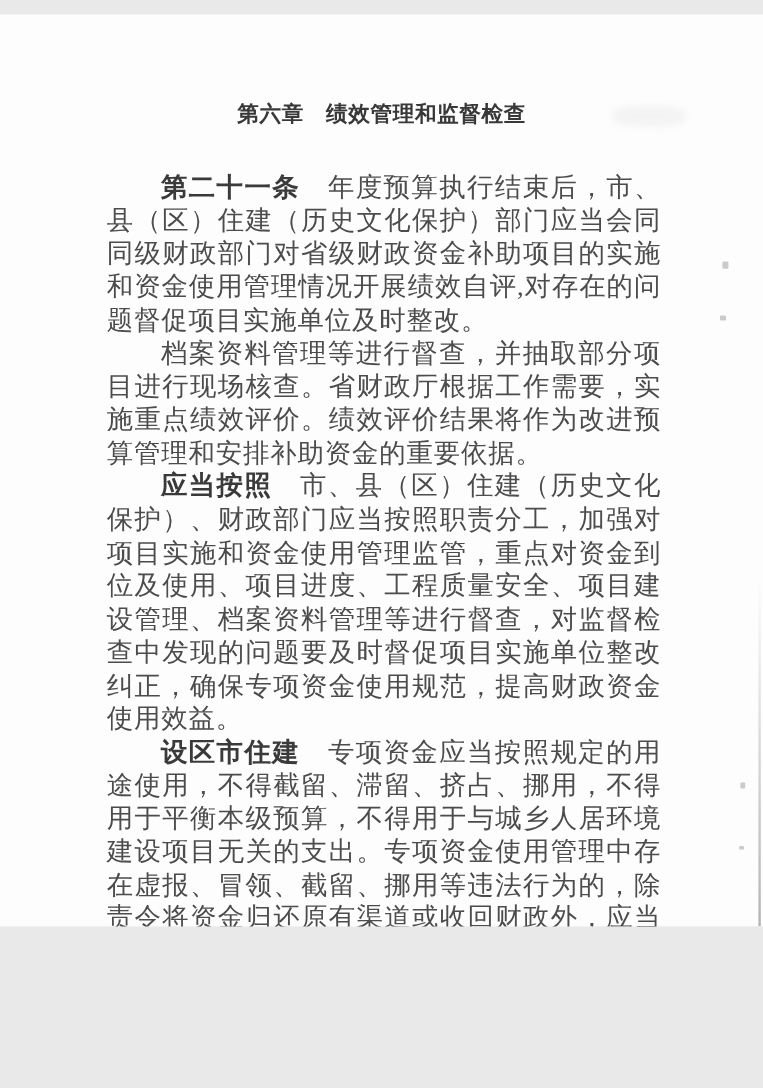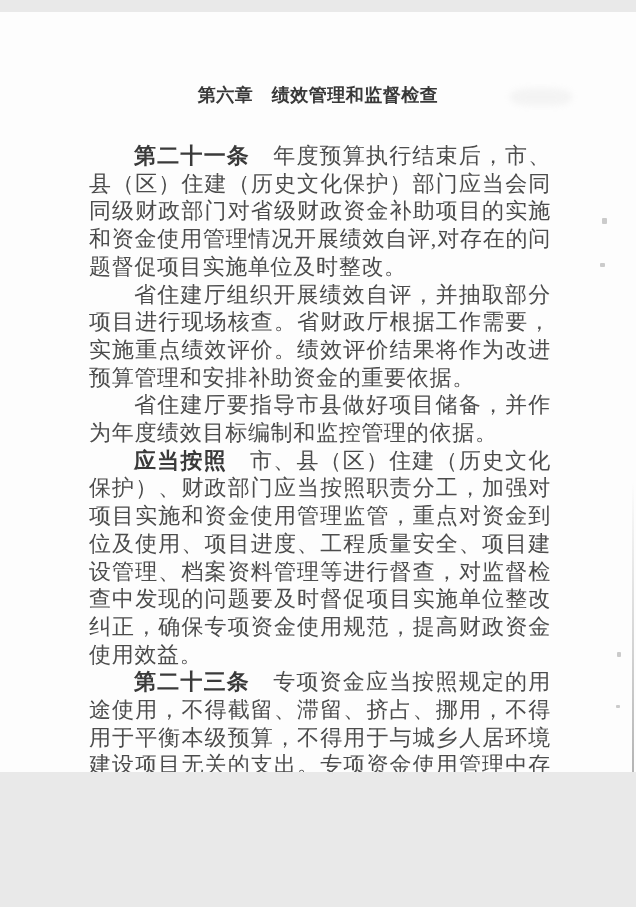--- a/index.html
+++ b/index.html
@@ -83,24 +83,23 @@
   }
 </style>
 </head>
 <body>
 
 <div class="page">
   <h1 class="chapter-title">第六章　绩效管理和监督检查</h1>
 
   <div class="doc-body">
       <p class="para"><b class="lead">第二十一条</b>　年度预算执行结束后，市、县（区）住建（历史文化保护）部门应当会同同级财政部门对省级财政资金补助项目的实施和资金使用管理情况开展绩效自评,对存在的问题督促项目实施单位及时整改。</p>
-      <p class="para">省住建厅组织开展绩效自评，并抽取部分项目进行现场核查。省财政厅根据工作需要，实施重点绩效评价。绩效评价结果将作为改进预算管理和安排补助资金的重要依据。</p>
-      <p class="para">省住建厅要指导市县做好项目储备，并作为年度绩效目标编制和监控管理的依据。</p>
+      <p class="para">档案资料管理等进行督查，并抽取部分项目进行现场核查。省财政厅根据工作需要，实施重点绩效评价。绩效评价结果将作为改进预算管理和安排补助资金的重要依据。</p>
       <p class="para"><b class="lead">应当按照</b>　市、县（区）住建（历史文化保护）、财政部门应当按照职责分工，加强对项目实施和资金使用管理监管，重点对资金到位及使用、项目进度、工程质量安全、项目建设管理、档案资料管理等进行督查，对监督检查中发现的问题要及时督促项目实施单位整改纠正，确保专项资金使用规范，提高财政资金使用效益。</p>
-      <p class="para"><b class="lead">第二十三条</b>　专项资金应当按照规定的用途使用，不得截留、滞留、挤占、挪用，不得用于平衡本级预算，不得用于与城乡人居环境建设项目无关的支出。专项资金使用管理中存在虚报、冒领、截留、挪用等违法行为的，除责令将资金归还原有渠道或收回财政外，应当按照《预算法》《财政违法行为处罚处分条例》等有关规定对相关部门和单位予以</p>
+      <p class="para"><b class="lead">设区市住建</b>　专项资金应当按照规定的用途使用，不得截留、滞留、挤占、挪用，不得用于平衡本级预算，不得用于与城乡人居环境建设项目无关的支出。专项资金使用管理中存在虚报、冒领、截留、挪用等违法行为的，除责令将资金归还原有渠道或收回财政外，应当按照《预算法》《财政违法行为处罚处分条例》等有关规定对相关部门和单位予以</p>
     </div>
 
   <div class="smudge-title-right"></div>
   <div class="scan-speck speck-1"></div>
   <div class="scan-speck speck-2"></div>
   <div class="scan-speck speck-3"></div>
   <div class="scan-speck speck-4"></div>
   <div class="right-edge-shadow"></div>
   <div class="bottom-edge-shadow"></div>
 </div>

